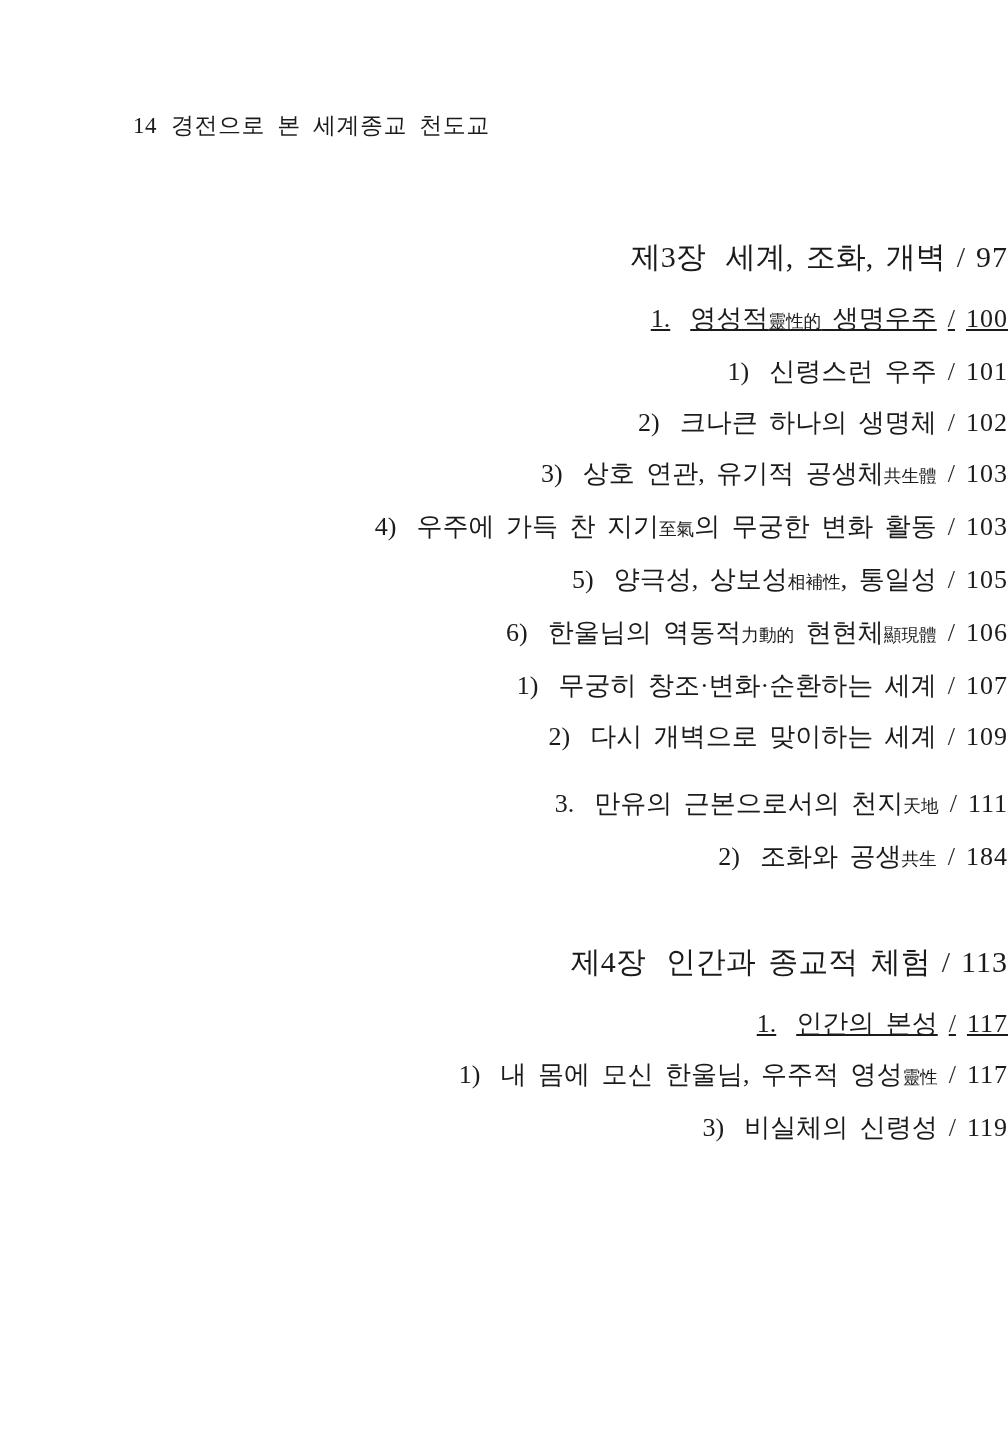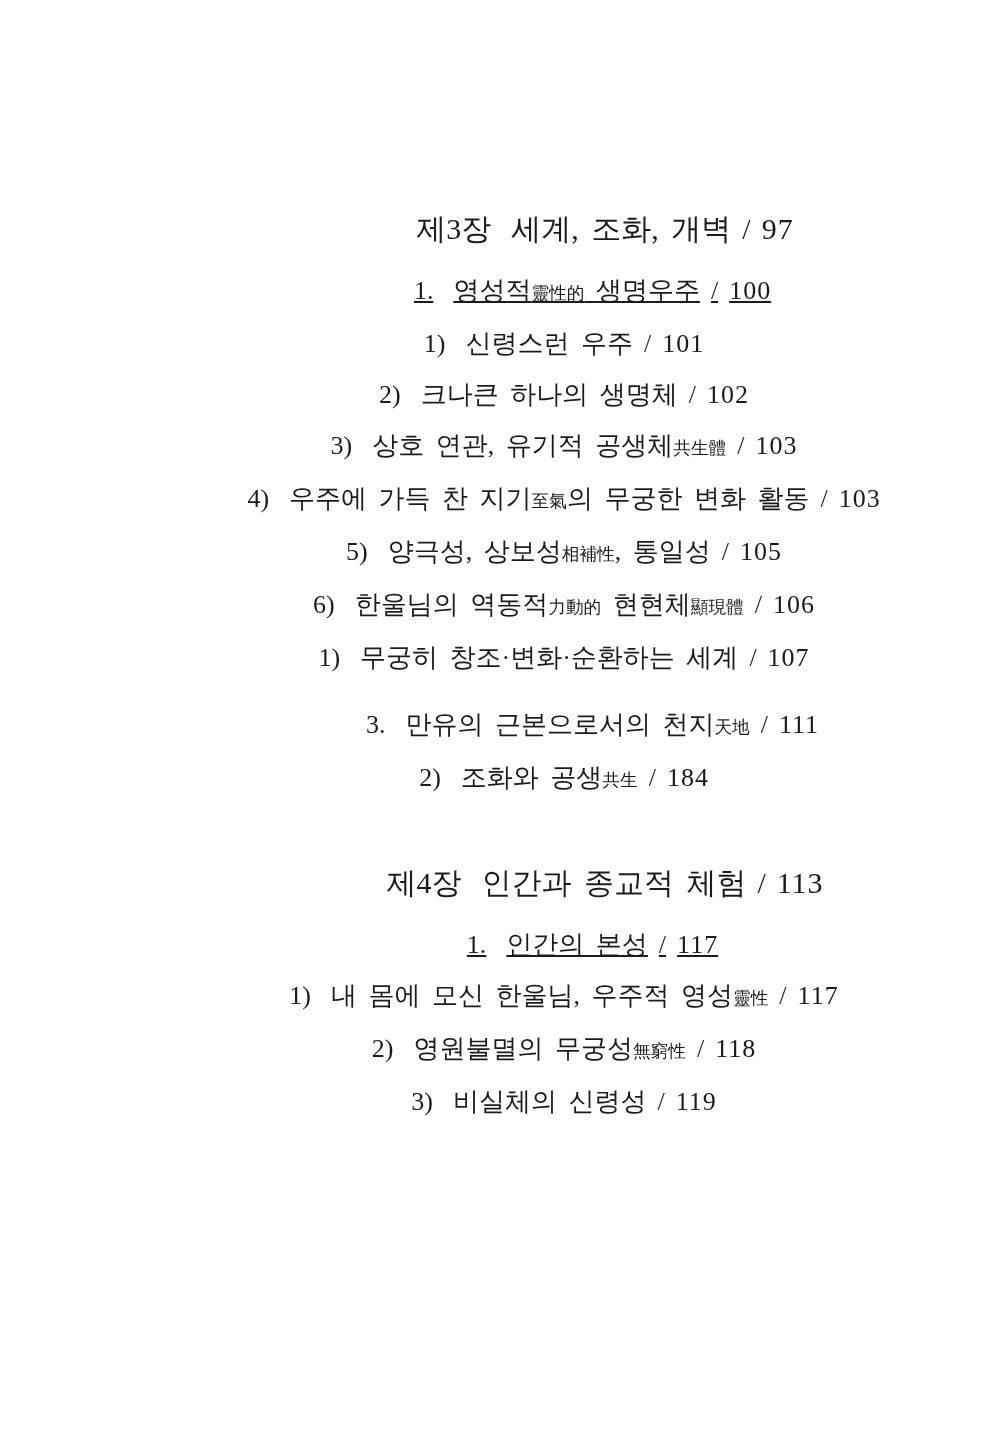--- a/index.html
+++ b/index.html
@@ -30,21 +30,21 @@
     word-spacing: 6px;
     white-space: nowrap;
   }
   .running-header .hdr-num {
     margin-right: 14px;
   }
   .toc {
     padding-top: 48px;
     display: flex;
     flex-direction: column;
-    align-items: center;
+    align-items: flex-end;
   }
   .line {
     white-space: nowrap;
     word-spacing: 5px;
   }
   .line.chapter {
     margin-top: 48px;
     margin-bottom: 24px;
     padding-left: 202px;
     font-size: 30px;
@@ -79,31 +79,34 @@
     color: #2a2a2a;
   }
   .pageno {
     letter-spacing: 1px;
   }
 </style>
 </head>
 <body>
 
 <div class="page">
+  <div class="running-header">
+    <span class="hdr-num">14</span><span>경전으로 본 세계종교 천도교</span>
+  </div>
   <div class="toc">
       <div class="line chapter"><span class="label">제3장</span><span class="text"><span>세계, 조화, 개벽</span></span><span class="sep">/</span><span class="pageno">97</span></div>
       <div class="line section"><span class="label">1.</span><span class="text"><span>영성적</span><span class="hanja">靈性的</span><span> 생명우주</span></span><span class="sep">/</span><span class="pageno">100</span></div>
       <div class="line subitem"><span class="label">1)</span><span class="text"><span>신령스런 우주</span></span><span class="sep">/</span><span class="pageno">101</span></div>
       <div class="line subitem"><span class="label">2)</span><span class="text"><span>크나큰 하나의 생명체</span></span><span class="sep">/</span><span class="pageno">102</span></div>
       <div class="line subitem"><span class="label">3)</span><span class="text"><span>상호 연관, 유기적 공생체</span><span class="hanja">共生體</span></span><span class="sep">/</span><span class="pageno">103</span></div>
       <div class="line subitem"><span class="label">4)</span><span class="text"><span>우주에 가득 찬 지기</span><span class="hanja">至氣</span><span>의 무궁한 변화 활동</span></span><span class="sep">/</span><span class="pageno">103</span></div>
       <div class="line subitem"><span class="label">5)</span><span class="text"><span>양극성, 상보성</span><span class="hanja">相補性</span><span>, 통일성</span></span><span class="sep">/</span><span class="pageno">105</span></div>
       <div class="line subitem"><span class="label">6)</span><span class="text"><span>한울님의 역동적</span><span class="hanja">力動的</span><span> 현현체</span><span class="hanja">顯現體</span></span><span class="sep">/</span><span class="pageno">106</span></div>
       <div class="line subitem"><span class="label">1)</span><span class="text"><span>무궁히 창조·변화·순환하는 세계</span></span><span class="sep">/</span><span class="pageno">107</span></div>
+      <div class="line subitem"><span class="label">2)</span><span class="text"><span>다시 개벽으로 맞이하는 세계</span></span><span class="sep">/</span><span class="pageno">109</span></div>
       <div class="line section"><span class="label">3.</span><span class="text"><span>만유의 근본으로서의 천지</span><span class="hanja">天地</span></span><span class="sep">/</span><span class="pageno">111</span></div>
       <div class="line subitem"><span class="label">2)</span><span class="text"><span>조화와 공생</span><span class="hanja">共生</span></span><span class="sep">/</span><span class="pageno">184</span></div>
       <div class="line chapter"><span class="label">제4장</span><span class="text"><span>인간과 종교적 체험</span></span><span class="sep">/</span><span class="pageno">113</span></div>
       <div class="line section"><span class="label">1.</span><span class="text"><span>인간의 본성</span></span><span class="sep">/</span><span class="pageno">117</span></div>
       <div class="line subitem"><span class="label">1)</span><span class="text"><span>내 몸에 모신 한울님, 우주적 영성</span><span class="hanja">靈性</span></span><span class="sep">/</span><span class="pageno">117</span></div>
-      <div class="line subitem"><span class="label">2)</span><span class="text"><span>영원불멸의 무궁성</span><span class="hanja">無窮性</span></span><span class="sep">/</span><span class="pageno">118</span></div>
       <div class="line subitem"><span class="label">3)</span><span class="text"><span>비실체의 신령성</span></span><span class="sep">/</span><span class="pageno">119</span></div>
     </div>
 </div>
 
 </body></html>

